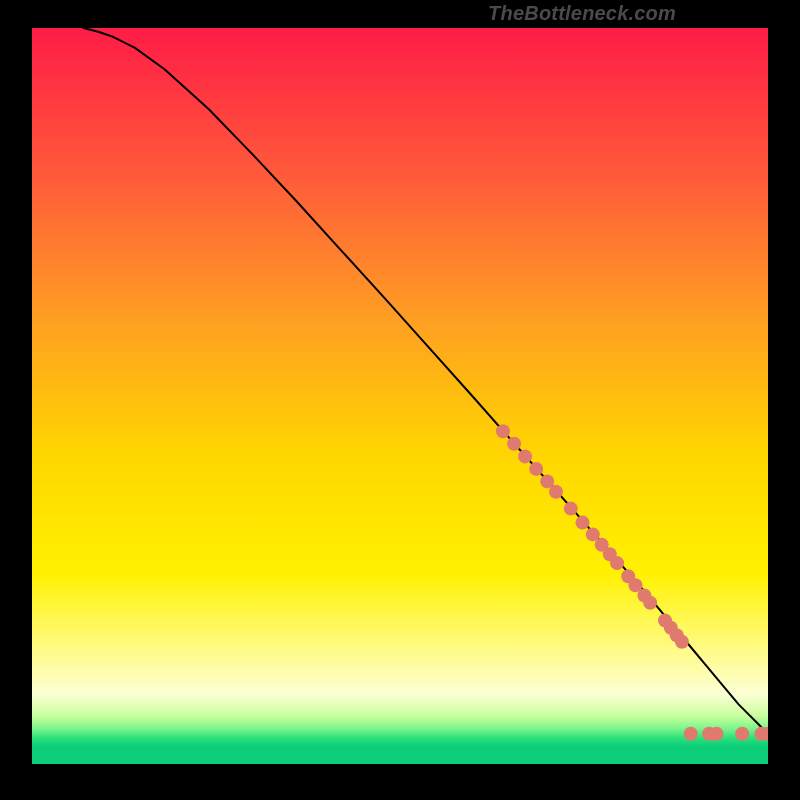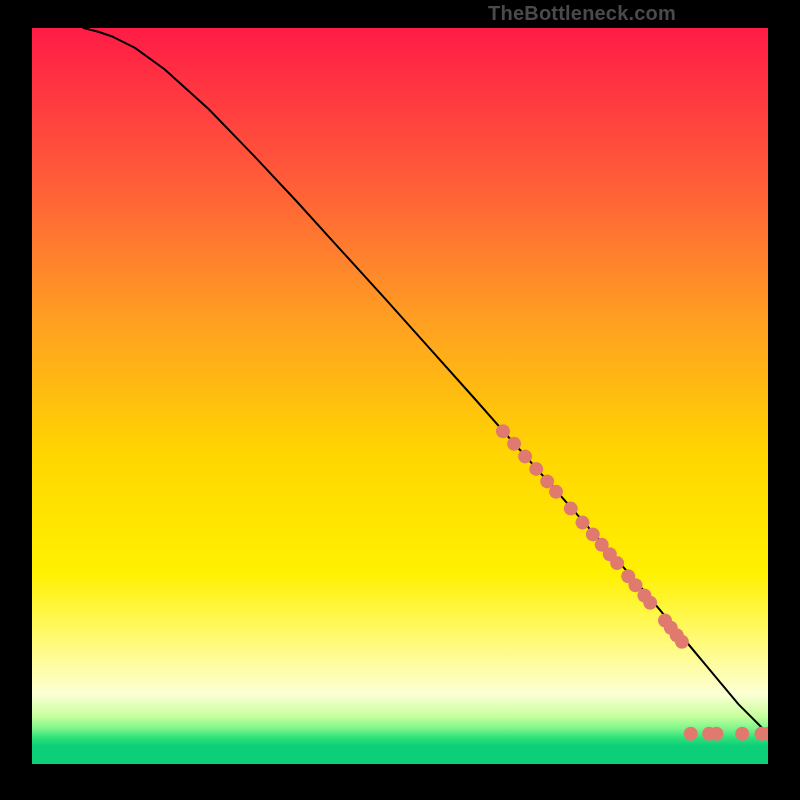--- a/index.html
+++ b/index.html
@@ -2,20 +2,21 @@
 <html><head>
 <meta charset="utf-8">
 <style>
   * { margin: 0; padding: 0; box-sizing: border-box; }
   html, body { width: 800px; height: 800px; overflow: hidden; background: #000; }
   .stage {
     position: relative;
     width: 684px;
     height: 800px;
     background: #000;
+    font-style: italic;
   }
   .watermark {
     position: absolute;
     top: 2px;
     right: 8px;
     font-family: Arial, Helvetica, sans-serif;
     font-size: 20px;
     font-weight: bold;
     color: #4a4a4a;
     letter-spacing: 0.2px;

